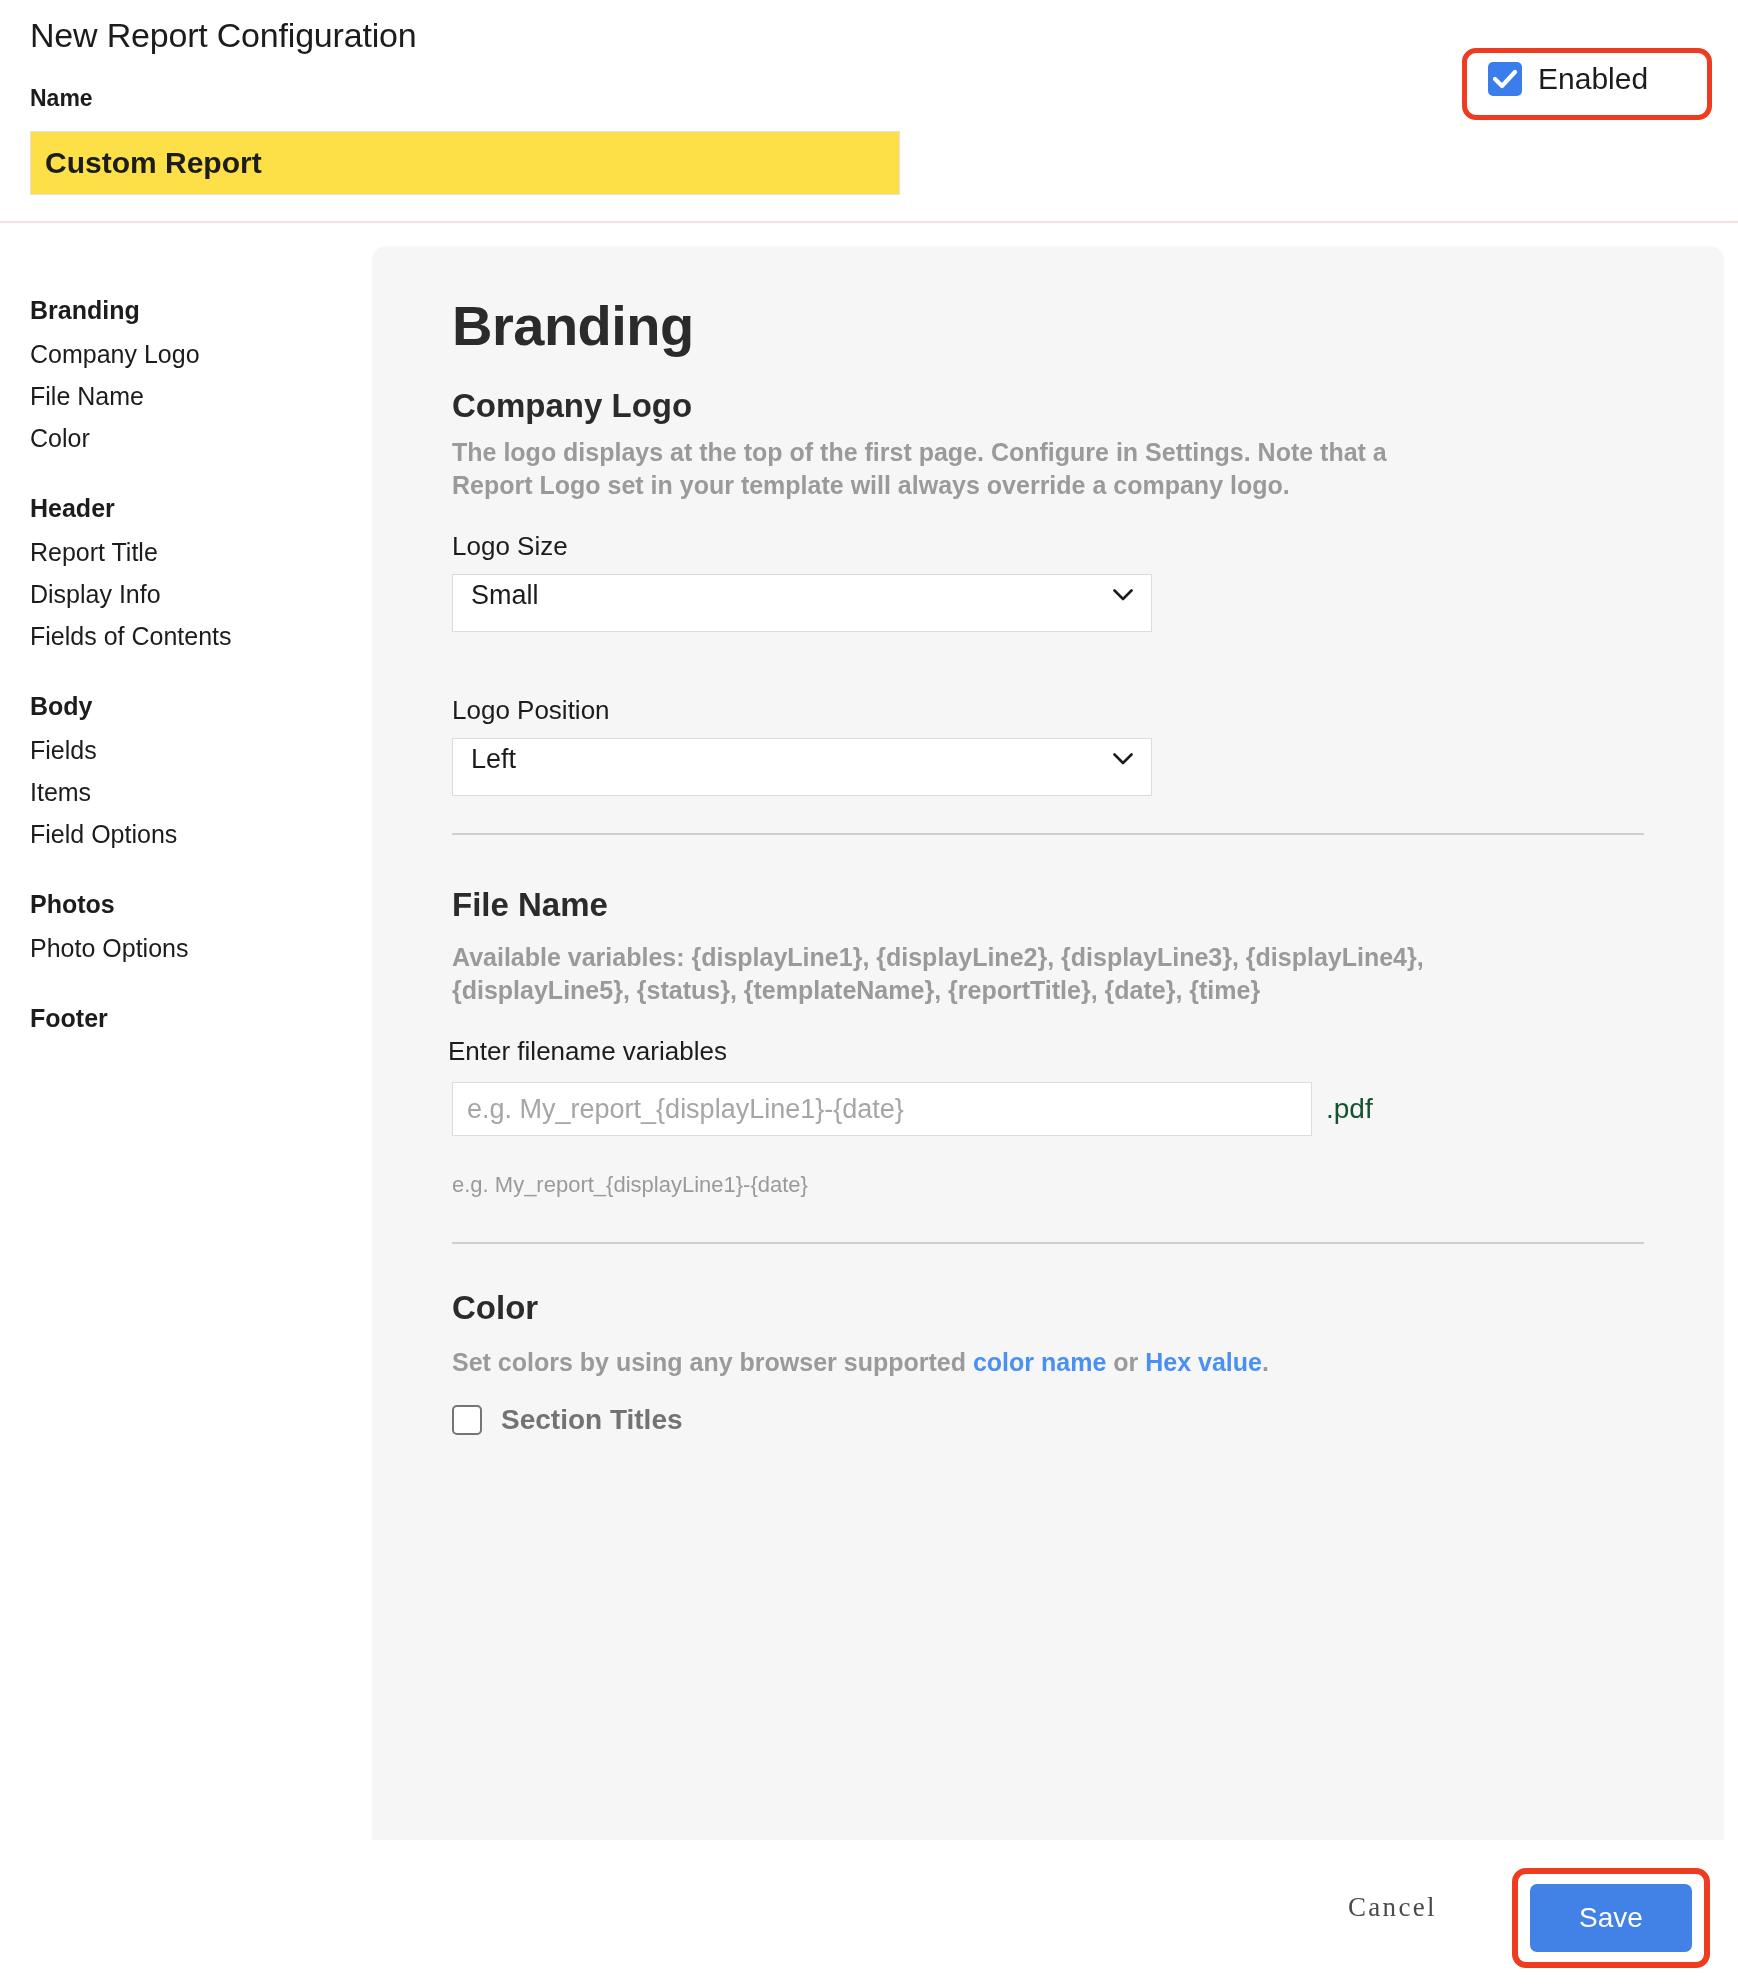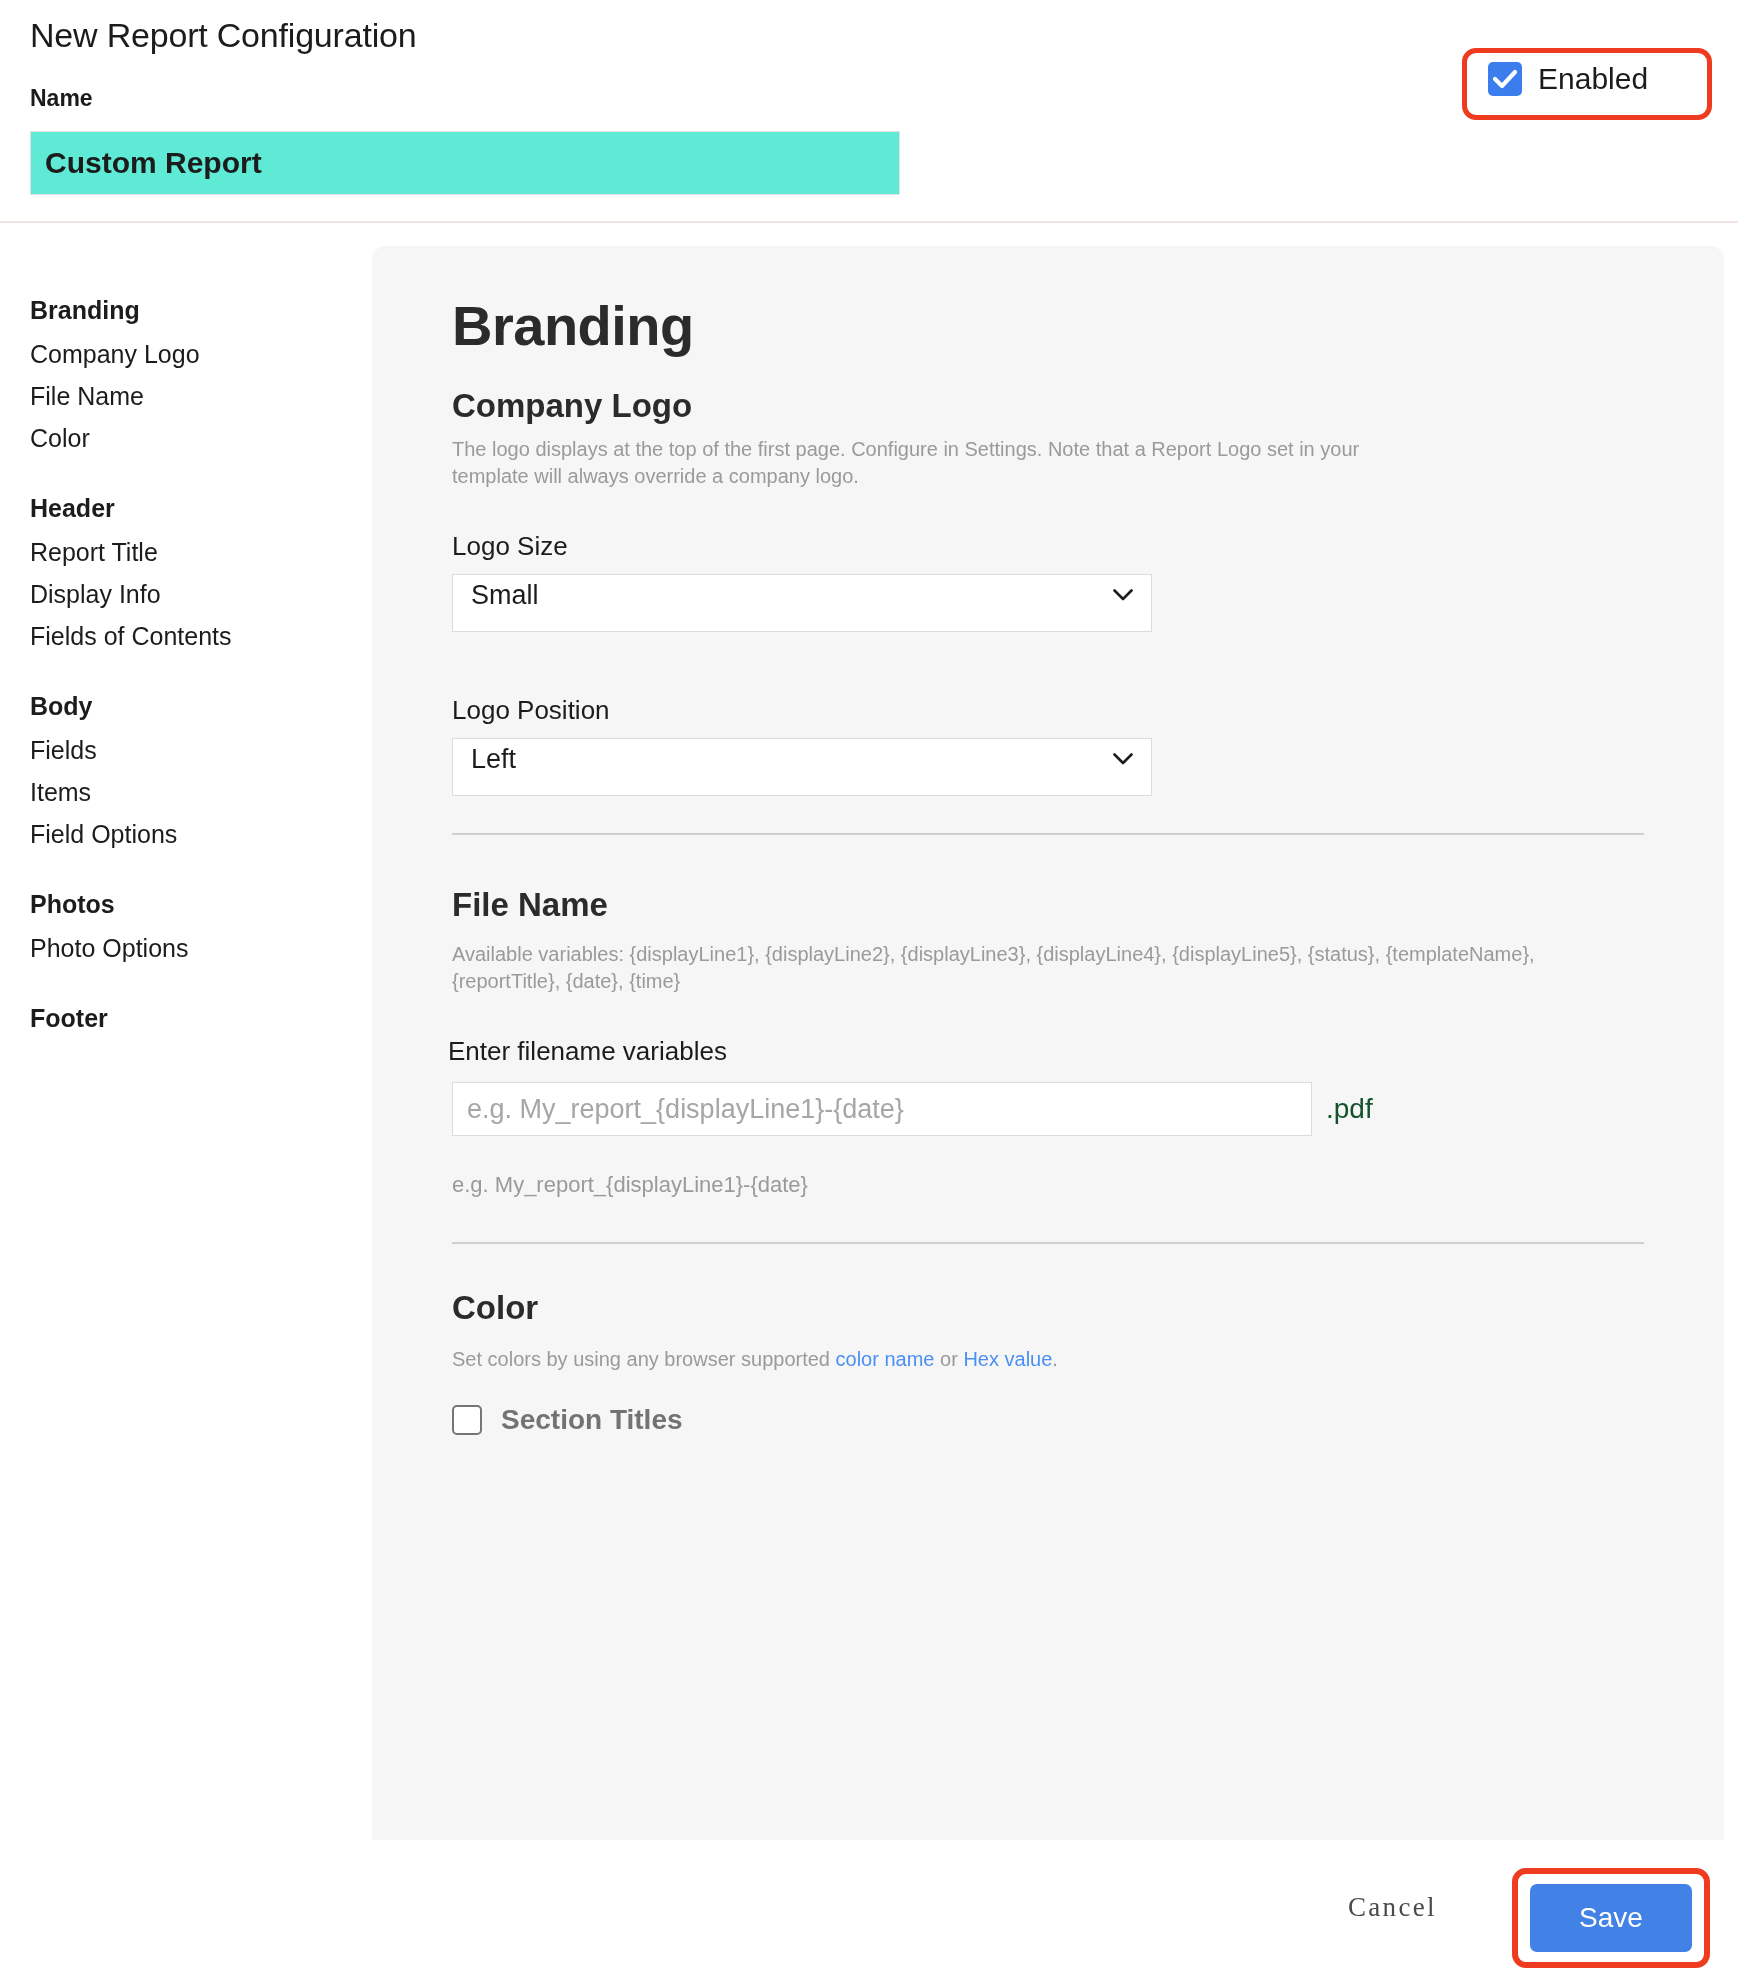--- a/index.html
+++ b/index.html
@@ -45,21 +45,21 @@
     color: #1c1c1c;
   }
   .name-input {
     position: absolute;
     left: 30px;
     top: 131px;
     width: 870px;
     height: 64px;
     box-sizing: border-box;
     border: 1px solid #e2e2e2;
-    background: #5eead4;
+    background: #fde047;
     font-family: "Liberation Sans", sans-serif;
     font-size: 30px;
     font-weight: 700;
     color: #1c1c1c;
     padding: 0 14px;
     border-radius: 0;
     outline: none;
   }
 
   
@@ -149,22 +149,22 @@
     font-weight: 700;
     color: #2b2b2b;
     letter-spacing: -0.5px;
   }
   .h2 {
     font-size: 33px;
     font-weight: 700;
     color: #2b2b2b;
   }
   .desc {
-    font-size: 20px;
-    font-weight: 400;
+    font-size: 25px;
+    font-weight: 700;
     color: #9a9a9a;
     line-height: 1.33;
   }
   .field-label {
     font-size: 26px;
     font-weight: 400;
     color: #1c1c1c;
   }
   .select-box {
     width: 700px;

